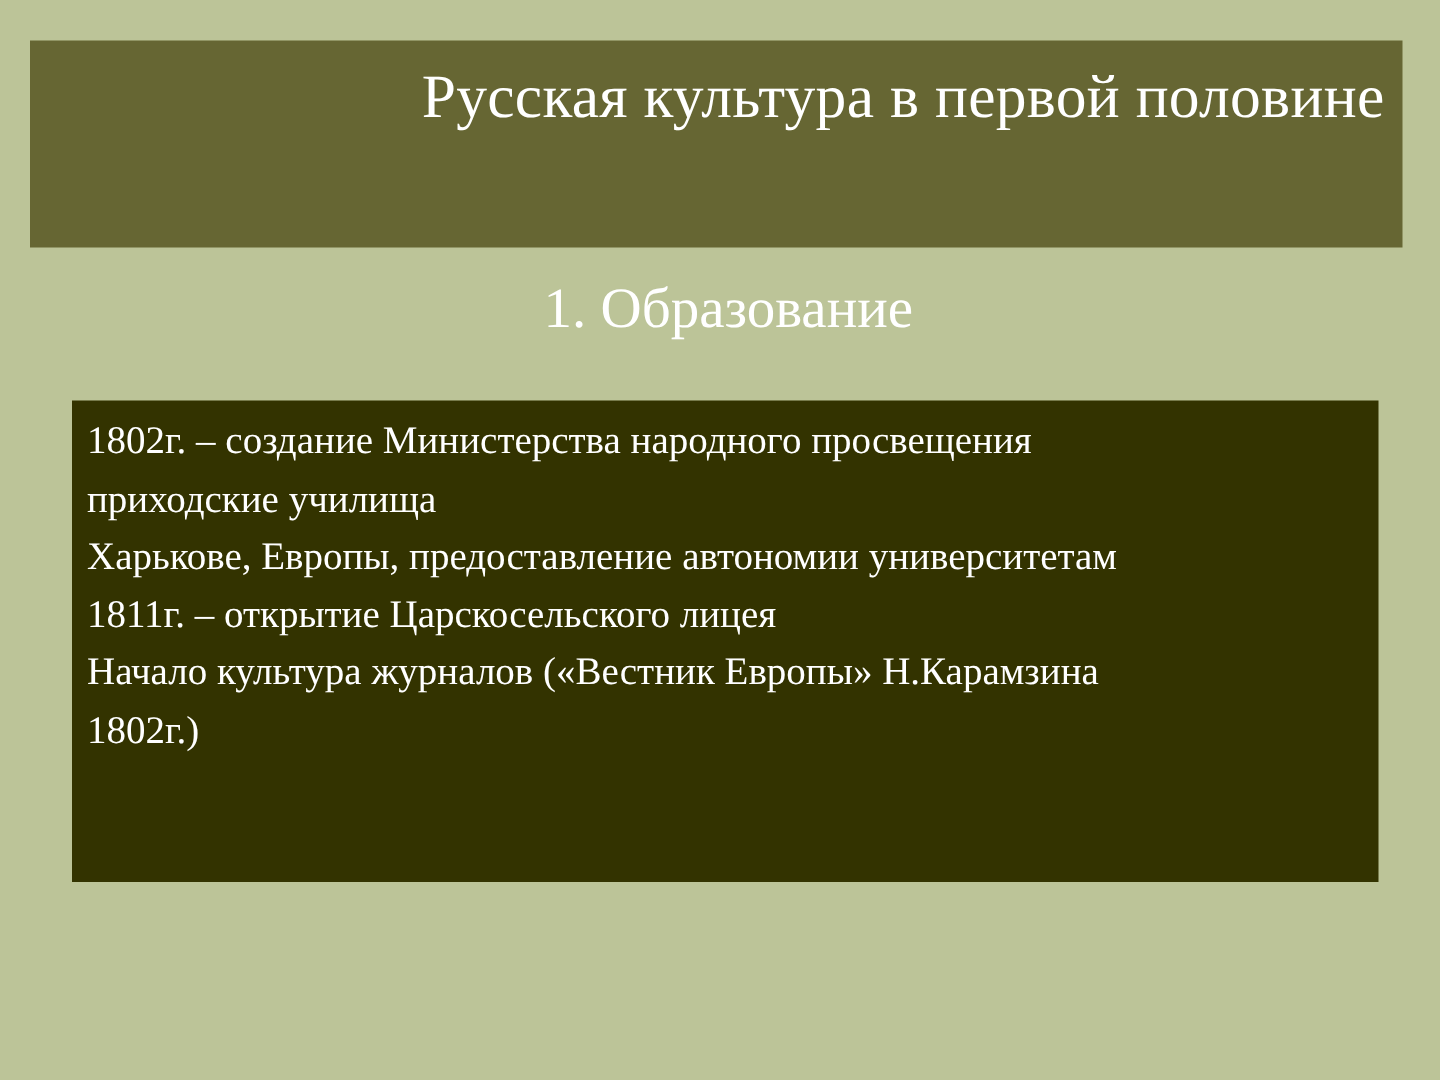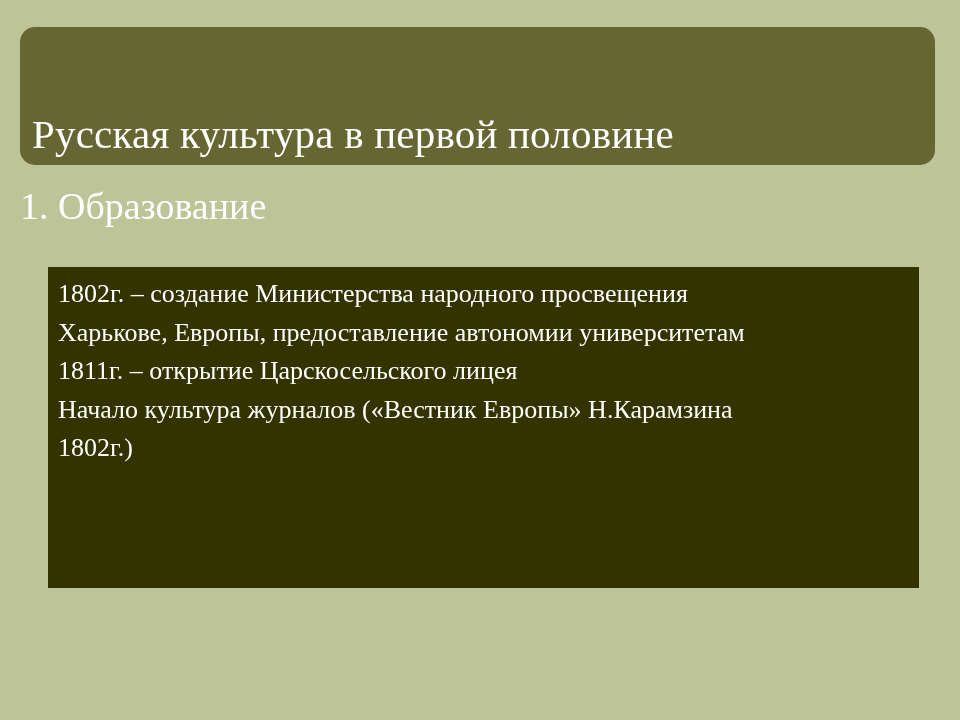--- a/index.html
+++ b/index.html
@@ -25,41 +25,40 @@
   .title-bar {
     position: absolute;
     left: 20px;
     top: 27px;
     width: 915px;
     height: 138px;
     background: #666633;
     box-sizing: border-box;
     padding: 6px 12px 0 12px;
     display: flex;
-    flex-direction: row;
+    flex-direction: column;
     justify-content: flex-start;
     align-items: flex-end;
-    border-radius: 15px;
   }
   .title-line {
     color: #ffffff;
     font-size: 41px;
     line-height: 62px;
     text-align: right;
     white-space: nowrap;
     letter-spacing: 0.2px;
   }
 
   
   .subtitle {
     position: absolute;
-    left: 20px;
+    left: 32px;
     top: 181px;
     width: 907px;
-    text-align: left;
+    text-align: center;
     color: #ffffff;
     font-size: 38px;
     line-height: 50px;
     white-space: nowrap;
   }
 
   
   .content-box {
     position: absolute;
     left: 48px;
@@ -84,19 +83,20 @@
 <div class="slide">
 
   <div class="title-bar">
     <div class="title-line">Русская культура в первой половине</div>
   </div>
 
   <div class="subtitle">1. Образование</div>
 
   <div class="content-box">
     <div class="content-line">1802г. – создание Министерства народного просвещения</div>
+    <div class="content-line">приходские училища</div>
     <div class="content-line">Харькове, Европы, предоставление автономии университетам</div>
     <div class="content-line">1811г. – открытие Царскосельского лицея</div>
     <div class="content-line">Начало культура журналов («Вестник Европы» Н.Карамзина</div>
     <div class="content-line">1802г.)</div>
   </div>
 
 </div>
 
 </body></html>

